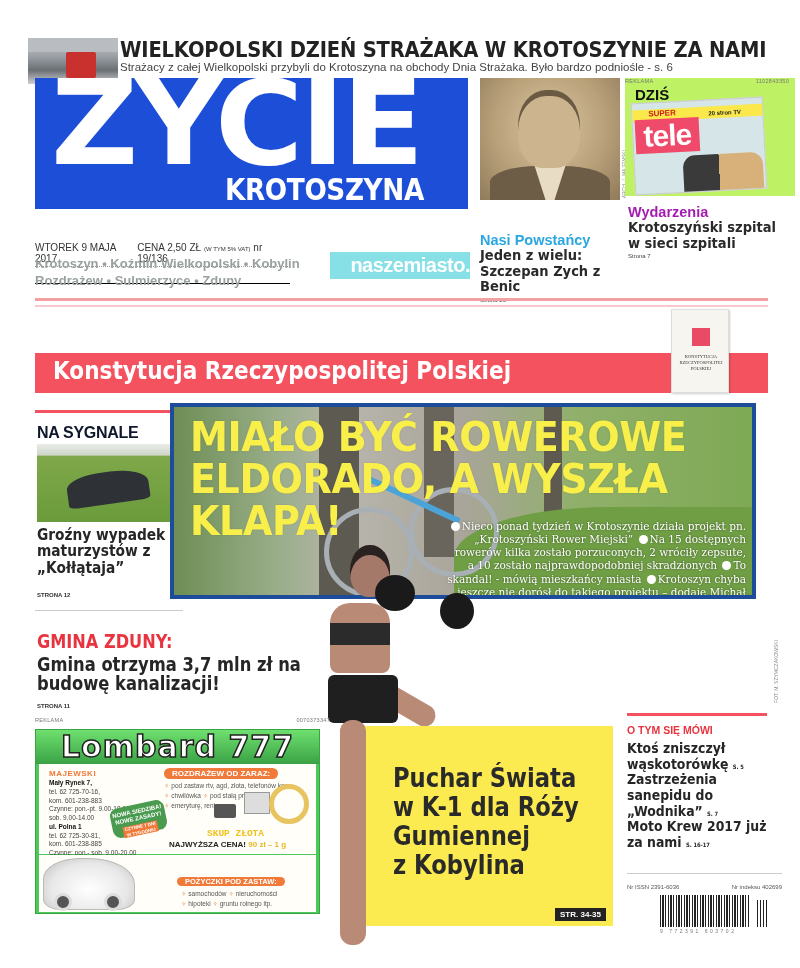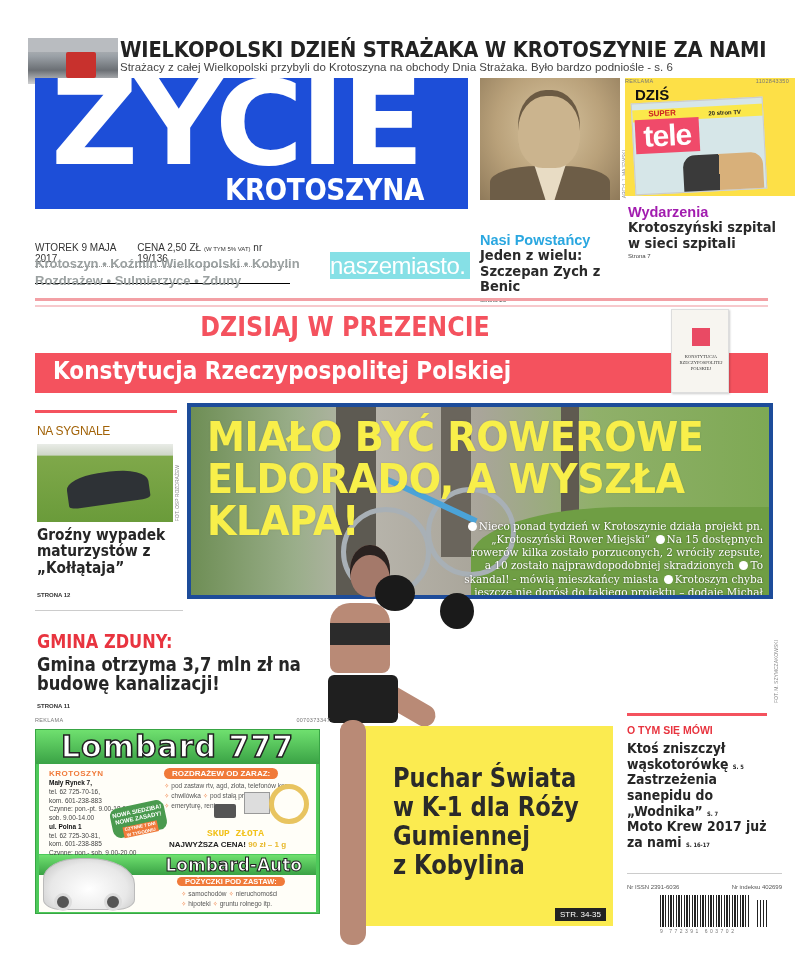--- a/index.html
+++ b/index.html
@@ -18,30 +18,30 @@
   
   .masthead { left: 35px; top: 78px; width: 433px; height: 131px; background: #1d4ed8; overflow: hidden; }
   .mast-title { position:absolute; left:16px; top:-14px; font-size: 118px; font-weight: 900; color: #fff; letter-spacing: -3px; font-family: "DejaVu Sans", sans-serif; transform: scaleX(1.02); transform-origin:left; line-height: 1; }
   .mast-sub { position:absolute; left:190px; top:96px; font-size: 31px; font-weight: 900; color:#fff; letter-spacing: -0.5px; font-family: "DejaVu Sans", sans-serif; transform: scaleX(0.85); transform-origin:left; line-height:1; }
 
   .dateline { left: 35px; top: 242px; width: 255px; font-size: 10px; color:#333; border-bottom: 1px dotted #999; padding-bottom: 2px; display:flex; justify-content: space-between; }
   .dateline .price span.sm { font-size:6px; }
   .towns { left: 35px; font-size: 13px; font-weight: 700; color: #9aa0a0; white-space: nowrap; }
   .towns.r1 { top: 256px; border-bottom: 1px solid #000000; padding-bottom:12px; width:255px; }
   .towns.r2 { top: 273px; }
-  .naszemiasto { left: 330px; top: 252px; width: 140px; height: 27px; background: #86e0e6; color: #fff; font-weight: 400; font-size: 24px; text-align: left; line-height: 27px; letter-spacing: -0.5px; }
+  .naszemiasto { left: 330px; top: 252px; width: 140px; height: 27px; background: #86e0e6; color: #fff; font-weight: 700; font-size: 20px; text-align: right; line-height: 27px; letter-spacing: -0.5px; }
 
   
   .portrait { left: 480px; top: 78px; width: 140px; height: 122px; background: radial-gradient(ellipse at 50% 40%, #d9c6a1 0%, #b9a17a 55%, #8f7a5a 100%); overflow:hidden; }
   .portrait .face { position:absolute; left:38px; top:12px; width:62px; height:78px; border-radius: 45% 45% 40% 40%; background:#cbb48e; box-shadow: inset 0 6px 0 #6b5a43; }
   .portrait .suit { position:absolute; left:10px; top:88px; width:120px; height:40px; background:#6d5d47; border-radius: 40% 40% 0 0; }
   .portrait .collar { position:absolute; left:54px; top:86px; width:32px; height:40px; background:#e8dcc4; clip-path: polygon(0 0,100% 0,60% 100%,40% 100%); }
   .photo-credit-v { font-size: 5px; color:#888; writing-mode: vertical-rl; transform: rotate(180deg); }
 
-  .ad-tele { left: 625px; top: 78px; width: 170px; height: 118px; background:#fde047; }
+  .ad-tele { left: 625px; top: 78px; width: 170px; height: 118px; background:#bef264; }
   .ad-label { font-size: 5.5px; color:#777; letter-spacing: .3px; }
   .tele-cover { position:absolute; left:8px; top:22px; width:132px; height:92px; background:#d6e6e8; transform: rotate(-3deg); overflow:hidden; border:1px solid #ccc; }
   .tele-cover .bar { position:absolute; left:0; top:6px; width:132px; height:12px; background:#fbe84b; }
   .tele-cover .logo { position:absolute; left:2px; top:16px; width:64px; height:34px; background:#f04a6a; color:#fff; font-weight:900; font-size:30px; line-height:34px; text-align:center; letter-spacing:-1px; }
   .tele-cover .super { position:absolute; left:16px; top:6px; font-size:8px; font-weight:900; color:#c22; }
   .tele-cover .people { position:absolute; left:48px; top:54px; width:80px; height:38px; background: linear-gradient(90deg,#3a3a3a 0 45%, #d8b07a 45% 100%); border-radius: 12px 12px 0 0; }
   .tele-cover .badge { position:absolute; left:76px; top:10px; font-size:6px; font-weight:900; color:#222; }
   .dzis { position:absolute; left:10px; top:8px; font-size:15px; font-weight:900; color:#111; }
 
   .teaser-kicker { font-size: 14.5px; font-weight: 900; }
@@ -57,35 +57,35 @@
   .prez-top { position:absolute; left:0; top:0; width:100%; height:44px; background:#fff; }
   .prez-bottom { position:absolute; left:0; top:46px; width:100%; height:40px; background:#f4525e; }
   .prez-title { position:absolute; left:0; width:620px; top:4px; text-align:center; color:#f4525e; font-weight: 900; font-size: 27px; font-family:"DejaVu Sans", sans-serif; transform: scaleX(0.88); transform-origin: center; }
   .prez-sub { position:absolute; left:18px; top:4px; color:#fff; font-weight: 700; font-size: 24px; font-family: "DejaVu Sans", sans-serif; transform: scaleX(0.9); transform-origin: left; white-space:nowrap; }
   .konst-doc { position:absolute; left:636px; top:2px; width:58px; height:84px; background:#f7f5f0; border:1px solid #ddd; box-shadow: 1px 1px 2px rgba(0,0,0,.2); }
   .konst-doc .eagle { position:absolute; left:20px; top:18px; width:18px; height:18px; background:#e94a64; }
   .konst-doc .txt { position:absolute; left:3px; top:44px; width:52px; font-size: 4.5px; text-align:center; color:#333; font-family:"Liberation Serif", serif; line-height:1.3; }
 
   
   .na-sygnale-bar { left: 35px; top: 410px; width: 142px; height: 3px; background: #f4525e; }
-  .na-sygnale { left: 37px; top: 424px; font-size: 12px; font-weight: 400; color: #a16207; letter-spacing:-0.3px; }
+  .na-sygnale { left: 37px; top: 424px; font-size: 16px; font-weight: 700; color: #0f172a; letter-spacing:-0.3px; }
   .crash-photo { left: 37px; top: 444px; width: 136px; height: 78px; background: linear-gradient(180deg,#e9ece7 0%, #cfd6c8 14%, #7fa84a 16%, #6a9b3a 100%); overflow:hidden; }
   .crash-photo .car { position:absolute; left:30px; top:28px; width:82px; height:32px; background:#2e3236; border-radius: 40% 45% 10% 10%; transform: rotate(-8deg); }
   .story-title { font-size: 16px; font-weight: 900; color:#262626; line-height: 1.02; font-family:"DejaVu Sans", sans-serif; transform: scaleX(0.86); transform-origin:left; }
   .story-page { font-size: 6px; color:#333; font-weight:700; }
   .crash-title { left: 37px; top: 527px; width: 170px; }
   .crash-page { left: 37px; top: 592px; }
 
   .gmina-bar { left: 35px; top: 610px; width: 148px; height:1px; background:#ccc; }
   .gmina-kicker { left: 37px; top: 630px; font-size: 19px; font-weight: 900; color:#e8343f; font-family:"DejaVu Sans", sans-serif; transform: scaleX(0.85); transform-origin:left; white-space:nowrap; }
   .gmina-title { left: 37px; top: 655px; width: 310px; font-size: 19px; }
   .gmina-page { left: 37px; top: 703px; }
 
   
-  .main-box { left: 187px; top: 403px; width: 586px; height: 196px; border: 4px solid #1d4c9a; overflow:hidden;
+  .main-box { left: 170px; top: 403px; width: 586px; height: 196px; border: 4px solid #1d4c9a; overflow:hidden;
     background: linear-gradient(90deg, #6e8e55 0%, #9aae8a 18%, #b8b5ac 30%, #a9a59a 50%, #90b06a 70%, #7ea954 100%); padding-left: 29px; }
   .main-box .tree1 { position:absolute; left:145px; top:0; width:40px; height:196px; background:#5d5a52; }
   .main-box .tree2 { position:absolute; left:250px; top:0; width:30px; height:150px; background:#6a655c; }
   .main-box .tree3 { position:absolute; left:370px; top:0; width:18px; height:130px; background:#5f5a50; }
   .main-box .grass { position:absolute; left:280px; top:100px; width:310px; height:100px; background:#6f9e44; border-radius: 50% 0 0 0; }
   .main-box .wheel1 { position:absolute; left:150px; top:100px; width:90px; height:90px; border:5px solid #a8b0b6; border-radius:50%; }
   .main-box .wheel2 { position:absolute; left:235px; top:80px; width:90px; height:90px; border:5px solid #a8b0b6; border-radius:50%; }
   .main-box .frame { position:absolute; left:190px; top:90px; width:100px; height:6px; background:#4ba3d8; transform: rotate(25deg); }
   .main-headline { position:absolute; left:16px; top:10px; width:560px; color:#f8ef4a; font-size: 41px; font-weight: 900; line-height: 1.02; font-family:"DejaVu Sans", sans-serif; letter-spacing: -0.5px; transform: scaleX(0.93); transform-origin:left; text-shadow: 0 0 2px rgba(0,0,0,.15); }
   .main-lead { position:absolute; right:6px; top:113px; width:300px; text-align:right; font-family:"DejaVu Serif", serif; font-size: 10.5px; line-height: 1.25; color:#fff; text-shadow: 0 0 2px rgba(0,0,0,.5); }
@@ -129,21 +129,21 @@
   .la-car { position:absolute; left:4px; top:3px; width:92px; height:52px; background: radial-gradient(ellipse at 50% 60%, #ffffff 0%, #e8e8e8 60%, #bbb 100%); border-radius: 40% 50% 20% 20%; border:1px solid #bbb; }
   .la-car .w1, .la-car .w2 { position:absolute; bottom:-2px; width:18px; height:18px; border-radius:50%; background:#555; border:3px solid #ddd; }
   .la-car .w1 { left:10px; } .la-car .w2 { left:60px; }
   .la-pill { position:absolute; left:138px; top:22px; background:#f07a3a; color:#fff; font-size: 7.5px; font-weight:900; padding:0 8px; border-radius: 8px; white-space:nowrap; }
   .la-list { position:absolute; left:142px; top:34px; font-size: 6.5px; color:#555; line-height:1.5; white-space:nowrap; }
   .la-list .d { color:#f07a3a; }
 
   
   .puchar { left: 345px; top: 726px; width: 268px; height: 200px; background: #fbeb50; }
   .puchar-title { position:absolute; left:48px; top:38px; font-size: 27px; font-weight: 900; color:#2a2a2a; line-height:1.07; font-family:"DejaVu Sans", sans-serif; transform: scaleX(0.84); transform-origin:left; white-space:nowrap; }
-  .puchar-page { position:absolute; left:210px; top:182px; background:#222; color:#fff; font-size: 8px; font-weight:400; padding: 2px 5px; }
+  .puchar-page { position:absolute; left:210px; top:182px; background:#222; color:#fff; font-size: 8px; font-weight:700; padding: 2px 5px; }
 
   
   .otsm-bar { left: 627px; top: 713px; width: 140px; height: 3px; background: #f4525e; }
   .otsm-kicker { left: 627px; top: 724px; font-size: 10.5px; font-weight: 900; color:#e8343f; }
   .otsm-list { left: 627px; top: 741px; width: 170px; }
   .otsm-item { font-size: 14.5px; font-weight: 900; color:#262626; line-height:1.08; font-family:"DejaVu Sans", sans-serif; transform: scaleX(0.86); transform-origin:left; }
   .otsm-item .pg { font-size: 6px; font-weight:700; }
 
   .issn-bar { left: 627px; top: 873px; width: 155px; height:1px; background:#ccc; }
   .issn { left: 627px; top: 884px; width: 155px; display:flex; justify-content:space-between; font-size: 6px; color:#555; }
@@ -205,23 +205,20 @@
 </div>
 <div class="abs teaser2">
   <div class="teaser-kicker" style="color:#a21caf">Wydarzenia</div>
   <div class="teaser-title">Krotoszyński szpital w sieci szpitali</div>
   <div class="teaser-page">Strona 7</div>
 </div>
 
 <div class="abs divider-red" style="left:35px; top:298px; width:733px;"></div>
 
 <div class="abs prez">
-  <div class="prez-top">
-    <div class="prez-title">DZISIAJ W PREZENCIE</div>
-  </div>
   <div class="prez-bottom">
     <div class="prez-sub">Konstytucja Rzeczypospolitej Polskiej</div>
   </div>
   <div class="konst-doc">
     <div class="eagle"></div>
     <div class="txt">KONSTYTUCJA RZECZYPOSPOLITEJ POLSKIEJ</div>
   </div>
 </div>
 
 <div class="abs na-sygnale-bar"></div>
@@ -267,21 +264,21 @@
     <div class="glove2"></div>
 </div>
 
 <div class="abs ad-label-row">
   <span class="ad-label">REKLAMA</span>
   <span class="ad-label">0070373347</span>
 </div>
 <div class="abs lombard">
   <div class="lombard-head"><span>Lombard 777</span></div>
   <div class="lombard-body">
-    <div class="l-city">KROTOSZYN</div>
+    <div class="l-city">MAJEWSKI</div>
     <div class="l-addr">
       <b>Mały Rynek 7,</b><br>
       <span>tel. 62 725-70-16,</span><br>
       <span>kom. 601-238-883</span><br>
       <span>Czynne: pon.-pt. 9.00-18.00</span><br>
       <span>sob. 9.00-14.00</span><br>
       <b>ul. Polna 1</b><br>
       <span>tel. 62 725-30-81,</span><br>
       <span>kom. 601-238-885</span><br>
       <span>Czynne: pon.- sob. 9.00-20.00</span><br>
@@ -295,21 +292,20 @@
     </div>
     <div class="l-phone"></div>
     <div class="l-laptop"></div>
     <div class="l-ring"></div>
     <div class="l-badge"><span>NOWA SIEDZIBA! NOWE ZASADY!</span><span class="o">CZYNNE 7 DNI W TYGODNIU</span></div>
     <div class="l-skup">SKUP ZŁOTA</div>
     <div class="l-cena"><span>NAJWYŻSZA CENA!</span> <span class="y">90 zł – 1 g</span></div>
     <div class="l-zastaw"><span>POD ZASTAW</span> <span class="y" style="color:#e8b82a">90 zł – 1 g</span></div>
   </div>
   <div class="lombard-auto">
-    <div class="la-head"><span>Lombard-Auto</span></div>
     <div class="la-car">
         <div class="w1"></div>
         <div class="w2"></div>
       </div>
     <div class="la-pill">POŻYCZKI POD ZASTAW:</div>
     <div class="la-list">
       <span class="d">✧</span> <span>samochodów</span> <span class="d">✧</span> <span>nieruchomości</span><br>
       <span class="d">✧</span> <span>hipoteki</span> <span class="d">✧</span> <span>gruntu rolnego itp.</span>
     </div>
   </div>

